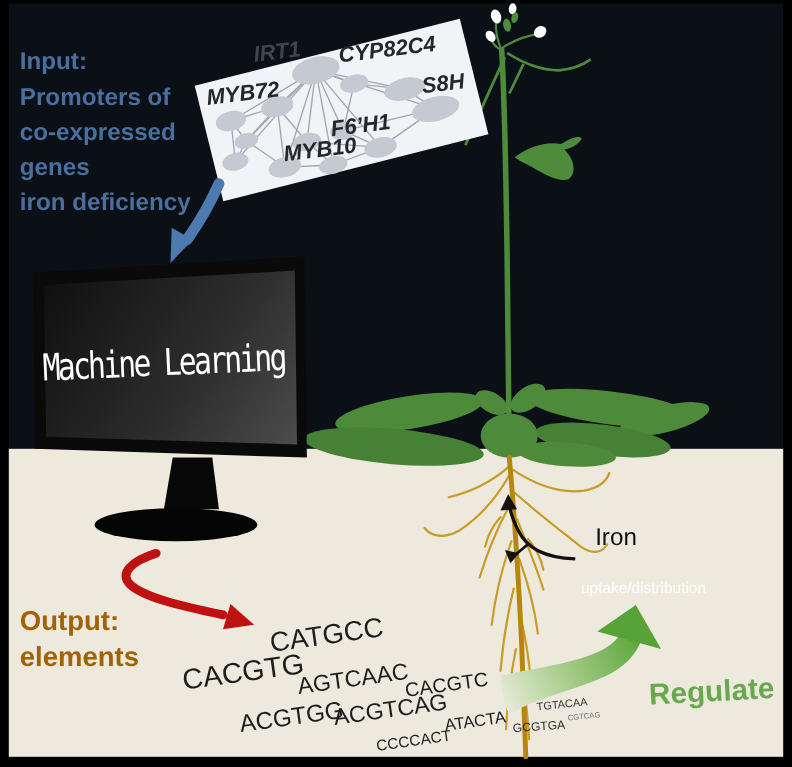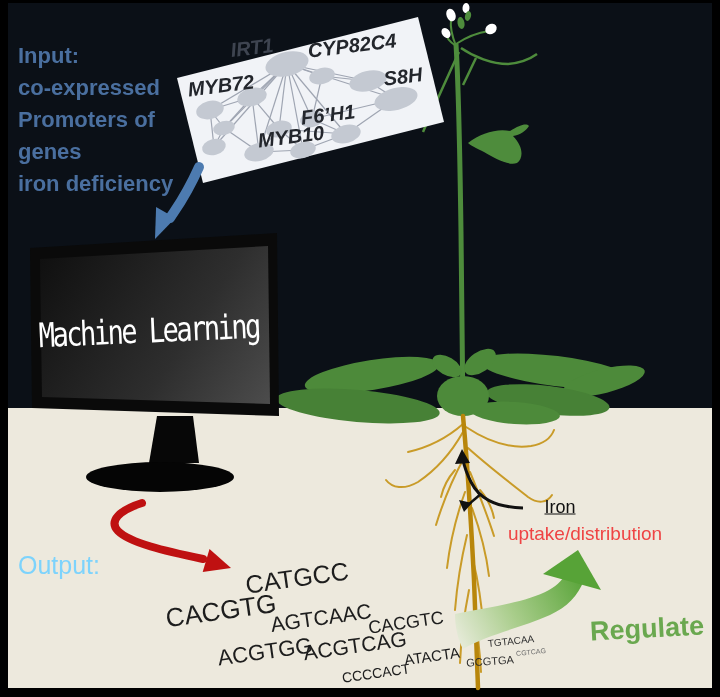--- a/index.html
+++ b/index.html
@@ -5,21 +5,21 @@
   html,body{margin:0;padding:0;background:#000;}
   .stage{position:relative;width:720px;height:697px;background:#000;overflow:hidden;
          font-family:"Liberation Sans",sans-serif;}
   svg.scene{position:absolute;left:0;top:0;}
   .abs{position:absolute;white-space:nowrap;}
 
   
   #inputCap{left:18px;top:40px;color:#4a6f9f;font-size:22px;line-height:32px;font-weight:bold;}
 
   
-  #outputCap{left:18px;top:549px;color:#7dd3fc;font-size:25px;line-height:32px;font-weight:normal;}
+  #outputCap{left:18px;top:549px;color:#a16207;font-size:25px;line-height:32px;font-weight:bold;}
   #outputCap .it{font-style:italic;}
 
   
   #mlText{left:38px;top:316px;color:#ffffff;font-family:"DejaVu Sans Mono",monospace;
           font-size:27px;letter-spacing:-2.5px;transform:rotate(-2.5deg) scaleY(1.25);
           transform-origin:left top;}
 
   
   .gene{font-style:italic;font-weight:600;color:#23262c;font-size:20px;
         transform:translate(-50%,-50%) rotate(-7deg);}
@@ -39,22 +39,22 @@
   #m4{left:265px;top:652px;font-size:22px;}
   #m5{left:355px;top:646px;font-size:21px;}
   #m6{left:432px;top:656px;font-size:15px;}
   #m7{left:376px;top:673px;font-size:14px;}
   .smallmotif{transform:translate(-50%,-50%) rotate(-6deg);}
   #s0{left:511px;top:641px;font-size:10px;color:#333333;}
   #s1{left:531px;top:652px;font-size:7px;color:#6f6f6f;}
   #s2{left:490px;top:661px;font-size:11px;color:#2b2b2b;transform:translate(-50%,-50%) rotate(-4deg);}
 
   
-  #ironTitle{left:560px;top:507px;font-size:18px;color:#101010;transform:translate(-50%,-50%);text-decoration:underline;}
-  #ironSub{left:585px;top:534px;font-size:19px;color:#ef4444;transform:translate(-50%,-50%);}
+  #ironTitle{left:560px;top:488px;font-size:22px;color:#101010;transform:translate(-50%,-50%);}
+  #ironSub{left:585px;top:534px;font-size:14px;color:#ffffff;transform:translate(-50%,-50%);}
 
   
   #regulate{left:647px;top:629px;font-size:27px;font-weight:bold;color:#6aa84f;
             transform:translate(-50%,-50%) rotate(-3deg);}
 </style>
 </head>
 <body>
 
 <div class="stage">
 
@@ -203,37 +203,38 @@
 
   <g>
     <path d="M455,614 C495,606 527,602 549,590 C558,585 564,578 568,571 L584,580
              C578,596 567,607 550,615 C521,628 489,634 463,649 C458,640 455,627 455,614 Z" fill="url(#greenArrowGrad)"></path>
     <polygon points="578,550 543,574 601,590" fill="#57a337"></polygon>
   </g>
 </svg>
 
   <div id="inputCap" class="abs">
     <div>Input:</div>
+    <div>Promoters of</div>
     <div>co-expressed</div>
-    <div>Promoters of</div>
     <div>genes</div>
     <div>iron deficiency</div>
   </div>
 
   <span id="gIRT1" class="abs gene">IRT1</span>
   <span id="gCYP" class="abs gene">CYP82C4</span>
   <span id="gMYB72" class="abs gene">MYB72</span>
   <span id="gS8H" class="abs gene">S8H</span>
   <span id="gF6H1" class="abs gene">F6’H1</span>
   <span id="gMYB10" class="abs gene">MYB10</span>
 
   <div id="mlText" class="abs">Machine Learning</div>
 
   <div id="outputCap" class="abs">
     <div>Output:</div>
+    <div>elements</div>
   </div>
 
   <span id="m0" class="abs motif">CATGCC</span>
   <span id="m1" class="abs motif">CACGTG</span>
   <span id="m2" class="abs motif">AGTCAAC</span>
   <span id="m3" class="abs motif">CACGTC</span>
   <span id="m4" class="abs motif">ACGTGG</span>
   <span id="m5" class="abs motif">ACGTCAG</span>
   <span id="m6" class="abs motif">ATACTA</span>
   <span id="m7" class="abs motif">CCCCACT</span>

